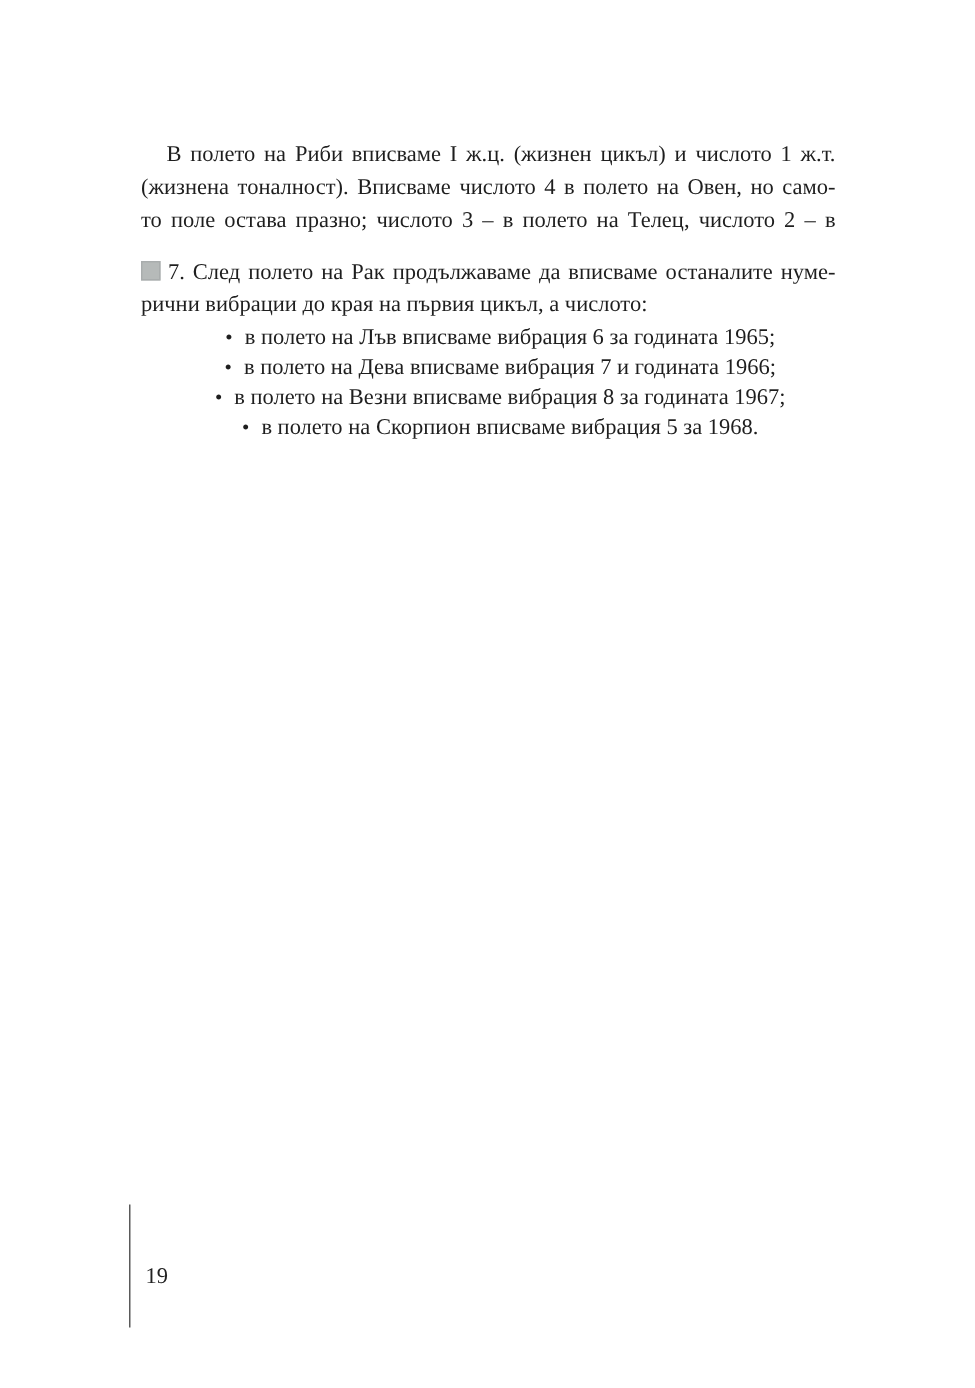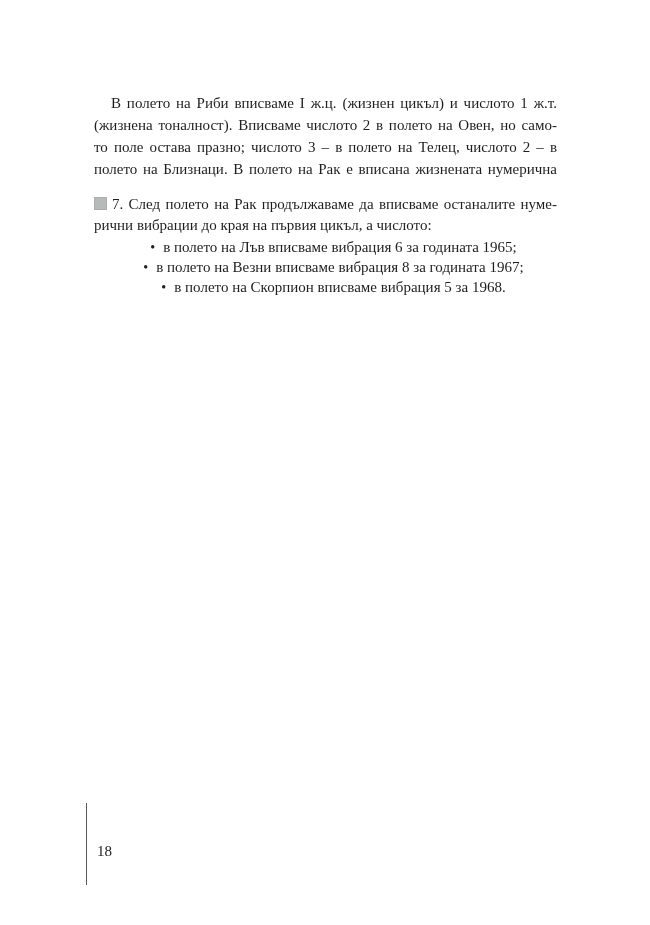--- a/index.html
+++ b/index.html
@@ -84,42 +84,44 @@
 </style>
 </head>
 <body>
 
 <div class="page">
 
   <div class="text-block">
 
     <div class="para1">
       <span class="line jl indent">В полето на Риби вписваме I ж.ц. (жизнен цикъл) и числото 1 ж.т.</span>
-      <span class="line jl">(жизнена тоналност). Вписваме числото 2 в полето на Овен, но само-</span>
+      <span class="line jl">(жизнена тоналност). Вписваме числото 4 в полето на Овен, но само-</span>
       <span class="line jl">то поле остава празно; числото 3 – в полето на Телец, числото 2 – в</span>
-      <span class="line jl">полето на Близнаци. В полето на Рак е вписана жизнената нумерична</span>
     </div>
 
     <div class="section">
       <span class="line jl">
         <span class="sq"></span><span>7. След полето на Рак продължаваме да вписваме останалите нуме-</span>
       </span>
       <span class="line">рични вибрации до края на първия цикъл, а числото:</span>
 
       <div class="bullets">
         <span class="bullet-line">
           <span class="bullet-glyph">•</span><span>в полето на Лъв вписваме вибрация 6 за годината 1965;</span>
         </span>
         <span class="bullet-line">
+          <span class="bullet-glyph">•</span><span>в полето на Дева вписваме вибрация 7 и годината 1966;</span>
+        </span>
+        <span class="bullet-line">
           <span class="bullet-glyph">•</span><span>в полето на Везни вписваме вибрация 8 за годината 1967;</span>
         </span>
         <span class="bullet-line">
           <span class="bullet-glyph">•</span><span>в полето на Скорпион вписваме вибрация 5 за 1968.</span>
         </span>
       </div>
     </div>
 
   </div>
 
   <div class="footer-rule"></div>
-  <div class="page-number">18</div>
+  <div class="page-number">19</div>
 
 </div>
 
 </body></html>

